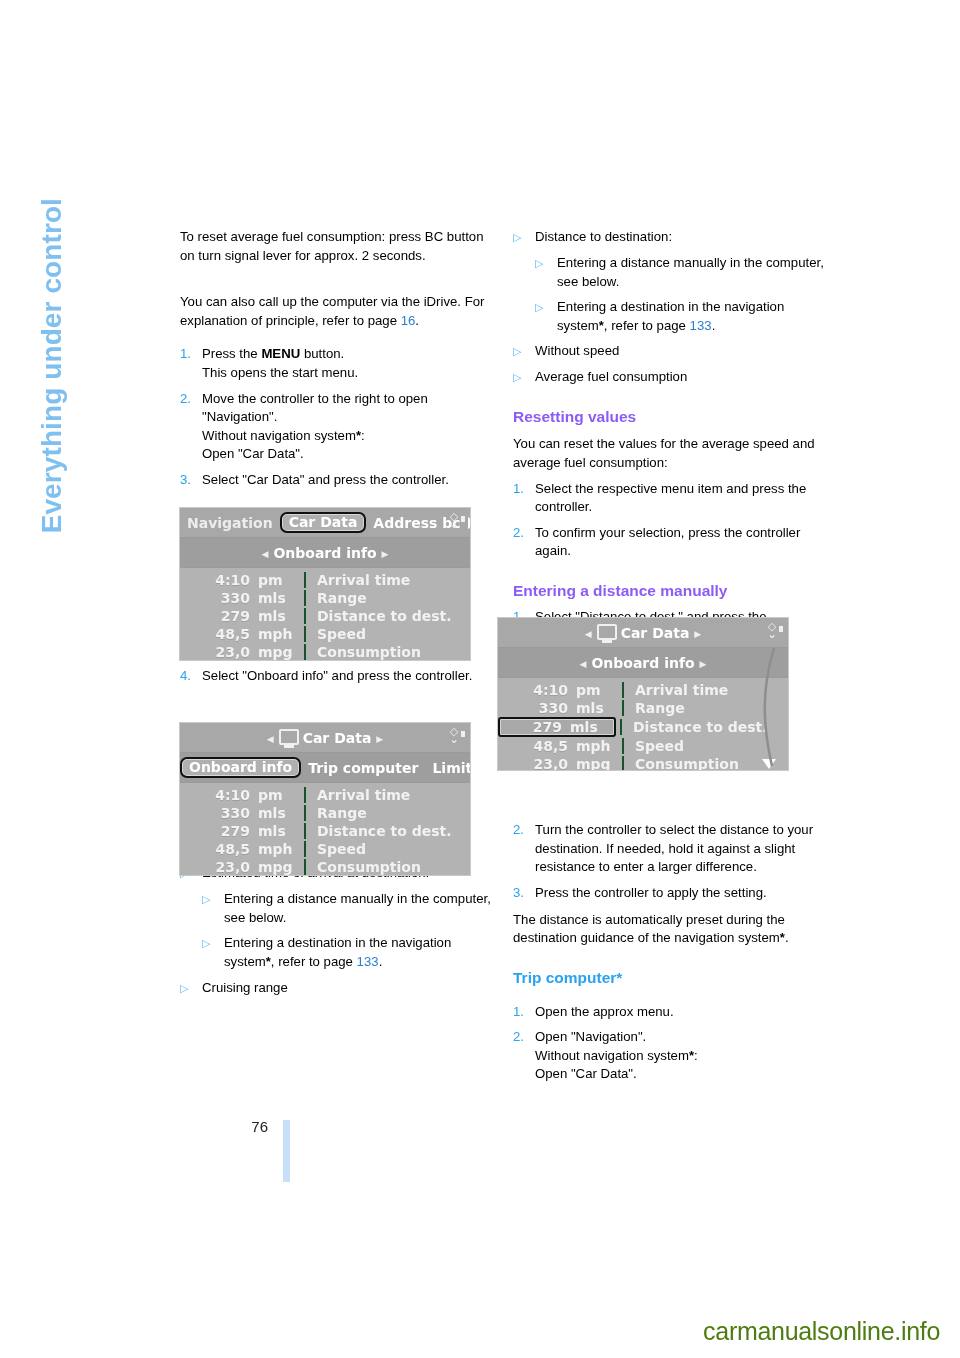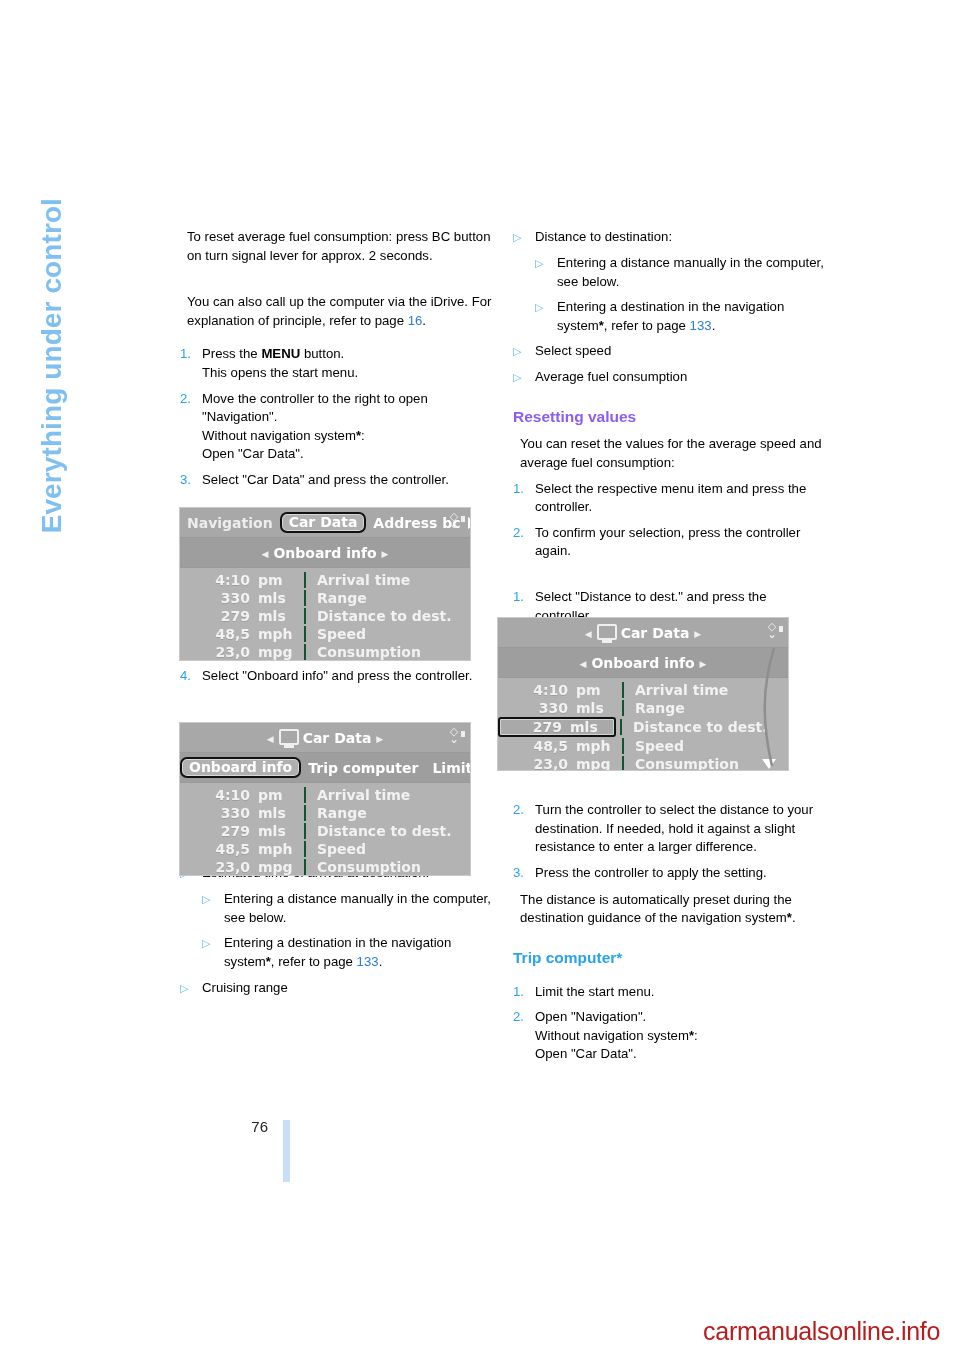--- a/index.html
+++ b/index.html
@@ -63,21 +63,21 @@
     position: absolute;
     top: 228px;
     width: 312px;
     font-size: 13.2px;
     line-height: 18.6px;
   }
   .col-left  { left: 180px; }
   .col-right { left: 513px; }
 
   p.body {
-    margin: 0 0 0 7px;
+    margin: 0 0 0 0;
   }
   .gap-s { height: 8px; }
   .gap-l { height: 20px; }
 
   h2.section {
     margin: 0;
     font-size: 15.5px;
     font-weight: bold;
     color: #2AA3EE;
     line-height: 20px;
@@ -251,21 +251,21 @@
     width: 10px; height: 3px;
     background: #f0f0f0;
   }
 
   
   .watermark {
     position: absolute;
     right: 20px;
     bottom: 12px;
     font-size: 25px;
-    color: #b91c1c;
+    color: #4d7c0f;
     letter-spacing: -0.3px;
   }
 </style>
 </head>
 <body>
 
 <div class="chapter-tab">
   <div class="vtext">Everything under control</div>
 </div>
 
@@ -348,21 +348,21 @@
     <div class="txt">Entering a distance manually in the computer, see below.</div>
   </div>
 
   <div class="bullet sub">
     <div class="tri">▷</div>
     <div class="txt"><span>Entering a destination in the navigation system</span><span class="sup">*</span><span>, refer to page </span><span class="pagelink">133</span><span>.</span></div>
   </div>
 
   <div class="bullet">
     <div class="tri">▷</div>
-    <div class="txt">Select speed</div>
+    <div class="txt">Without speed</div>
   </div>
 
   <div class="bullet">
     <div class="tri">▷</div>
     <div class="txt">Average fuel consumption</div>
   </div>
 
   <div class="gap-l"></div>
   <h2 class="section pale">Resetting values</h2>
   <div class="gap-s"></div>
@@ -371,20 +371,21 @@
   <div class="step">
     <div class="num">1.</div>
     <div class="txt">Select the respective menu item and press the controller.</div>
   </div>
   <div class="step">
     <div class="num">2.</div>
     <div class="txt">To confirm your selection, press the controller again.</div>
   </div>
 
   <div class="gap-l"></div>
+  <h2 class="section pale">Entering a distance manually</h2>
 
   <div class="step">
     <div class="num">1.</div>
     <div class="txt">Select "Distance to dest." and press the controller.</div>
   </div>
 
   <div style="height:176px"></div>
 
   <div class="step" style="margin-top:0">
     <div class="num">2.</div>
@@ -398,21 +399,21 @@
 
   <div class="gap-s"></div>
   <p class="body"><span>The distance is automatically preset during the destination guidance of the navigation system</span><span class="sup">*</span><span>.</span></p>
 
   <div class="gap-l"></div>
   <h2 class="section">Trip computer*</h2>
   <div class="gap-s"></div>
 
   <div class="step">
     <div class="num">1.</div>
-    <div class="txt">Limit the start menu.</div>
+    <div class="txt">Open the approx menu.</div>
   </div>
 
   <div class="step">
     <div class="num">2.</div>
     <div class="txt">
       <span>Open "Navigation".</span><br>
       <span>Without navigation system</span><span class="sup">*</span><span>:</span><br>
       <span>Open "Car Data".</span>
     </div>
   </div>

